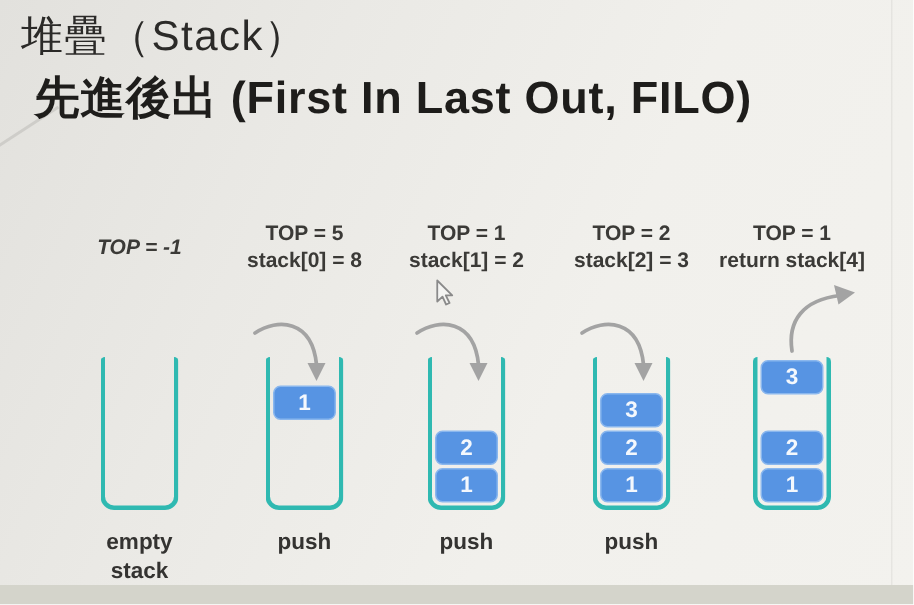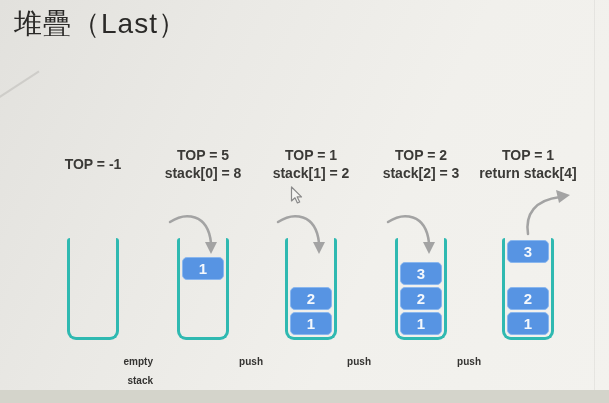--- a/index.html
+++ b/index.html
@@ -13,49 +13,50 @@
   .diag{position:absolute;left:-7px;top:84px;width:50px;height:2px;background:#c7c6c2;
         transform:rotate(-33deg);opacity:.75;}
 
   .title1{position:absolute;left:14px;top:5px;font-size:28px;letter-spacing:1px;color:#2b2a28;}
   .title2{position:absolute;left:23px;top:45px;font-size:30px;font-weight:bold;
           letter-spacing:.5px;color:#1e1d1b;}
 
   .col{position:absolute;top:146px;width:120px;height:245px;}
   .state{position:absolute;top:0;left:0;width:100%;text-align:center;
          font-weight:bold;font-size:14px;line-height:18px;color:#3b3a37;}
-  .col-first .state{padding-top:9px;}
+  .col-first .state{padding-top:9px;font-style:italic;}
 
   .cup{position:absolute;top:92px;left:34px;width:52px;height:102px;box-sizing:border-box;
        border:3px solid #2fb9b1;border-top:none;border-radius:3px 3px 9px 9px;}
   .blk{position:absolute;left:2px;width:42px;height:23px;box-sizing:border-box;
        background:#5794e3;border:1px solid #8ab7ee;border-radius:5px;
        color:#f4f8fd;font-weight:bold;font-size:15px;text-align:center;line-height:21px;}
   .pos-b1{bottom:2px;}
   .pos-b2{bottom:27px;}
   .pos-b3{bottom:52px;}
   .pos-top{top:19px;}
   .pos-peek{top:2px;}
 
-  .op{position:absolute;top:206px;left:0;width:100%;text-align:right;
-      font-weight:bold;font-size:10px;line-height:19px;color:#343331;white-space:pre-line;}
+  .op{position:absolute;top:206px;left:0;width:100%;text-align:center;
+      font-weight:bold;font-size:15px;line-height:19px;color:#343331;white-space:pre-line;}
 
   .arrow-push{position:absolute;top:64px;left:22px;}
   .arrow-pop{position:absolute;top:44px;left:52px;}
   .cursor{position:absolute;left:290px;top:186px;}
 </style>
 </head>
 <body>
 
 <div class="stage">
 
   <div class="diag"></div>
   <div class="right-edge"></div>
 
-  <div class="title1">堆疊（Last）</div>
+  <div class="title1">堆疊（Stack）</div>
+  <div class="title2">先進後出 (First In Last Out, FILO)</div>
 
   <div class="col col-first" style="left:33px">
     <div class="state">
       <div>TOP = -1</div>
       <div></div>
     </div>
     <div class="cup"></div>
     <div class="op">empty
 stack</div>
   </div>

